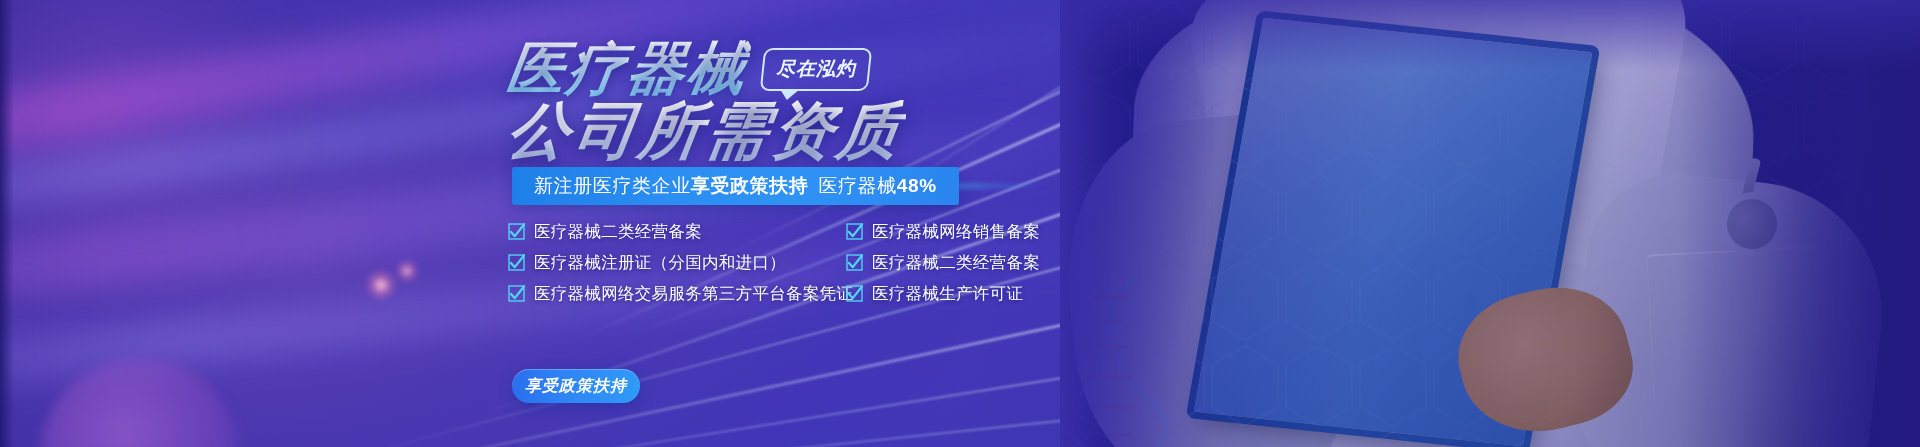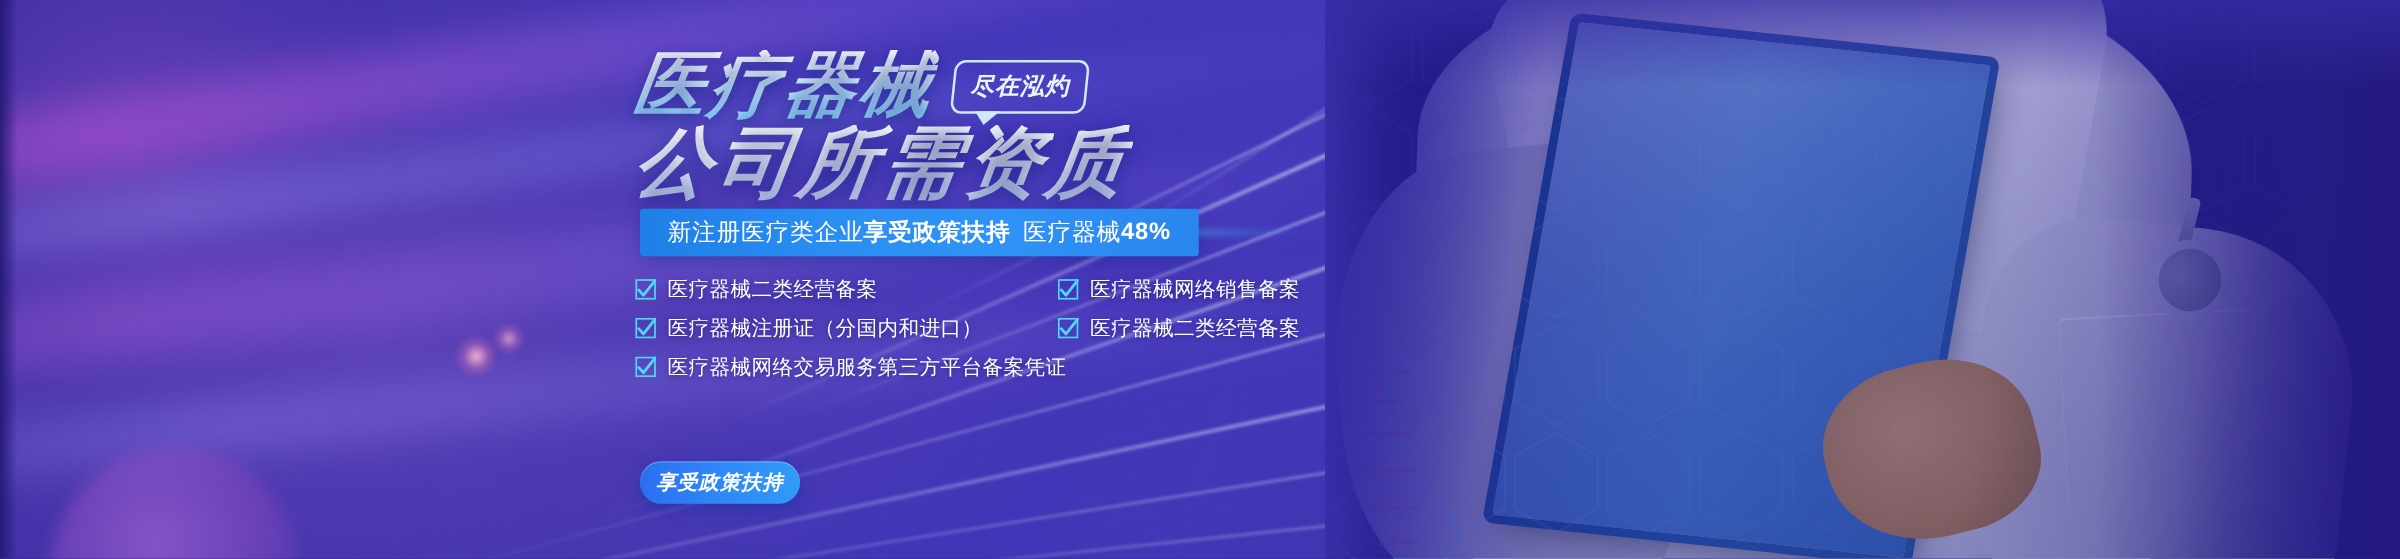--- a/index.html
+++ b/index.html
@@ -491,18 +491,27 @@
       </div>
       <div class="check-row">
         <div class="check-item">
           <svg class="check-box" viewBox="0 0 20 20">
             <rect x="1.2" y="1.2" width="17.6" height="17.6" fill="none" stroke="#4fd8f5" stroke-width="1.6"></rect>
             <path d="M3.5 10.5 L8 15.5 L19 1.5" fill="none" stroke="#4fd8f5" stroke-width="2.6" stroke-linecap="round" stroke-linejoin="round"></path>
           </svg>
           <span class="check-label">医疗器械二类经营备案</span>
         </div>
       </div>
+      <div class="check-row">
+        <div class="check-item">
+          <svg class="check-box" viewBox="0 0 20 20">
+            <rect x="1.2" y="1.2" width="17.6" height="17.6" fill="none" stroke="#4fd8f5" stroke-width="1.6"></rect>
+            <path d="M3.5 10.5 L8 15.5 L19 1.5" fill="none" stroke="#4fd8f5" stroke-width="2.6" stroke-linecap="round" stroke-linejoin="round"></path>
+          </svg>
+          <span class="check-label">医疗器械生产许可证</span>
+        </div>
+      </div>
     </div>
 
     <div class="cta">享受政策扶持</div>
 
   </div>
 </div>
 
 </body></html>

